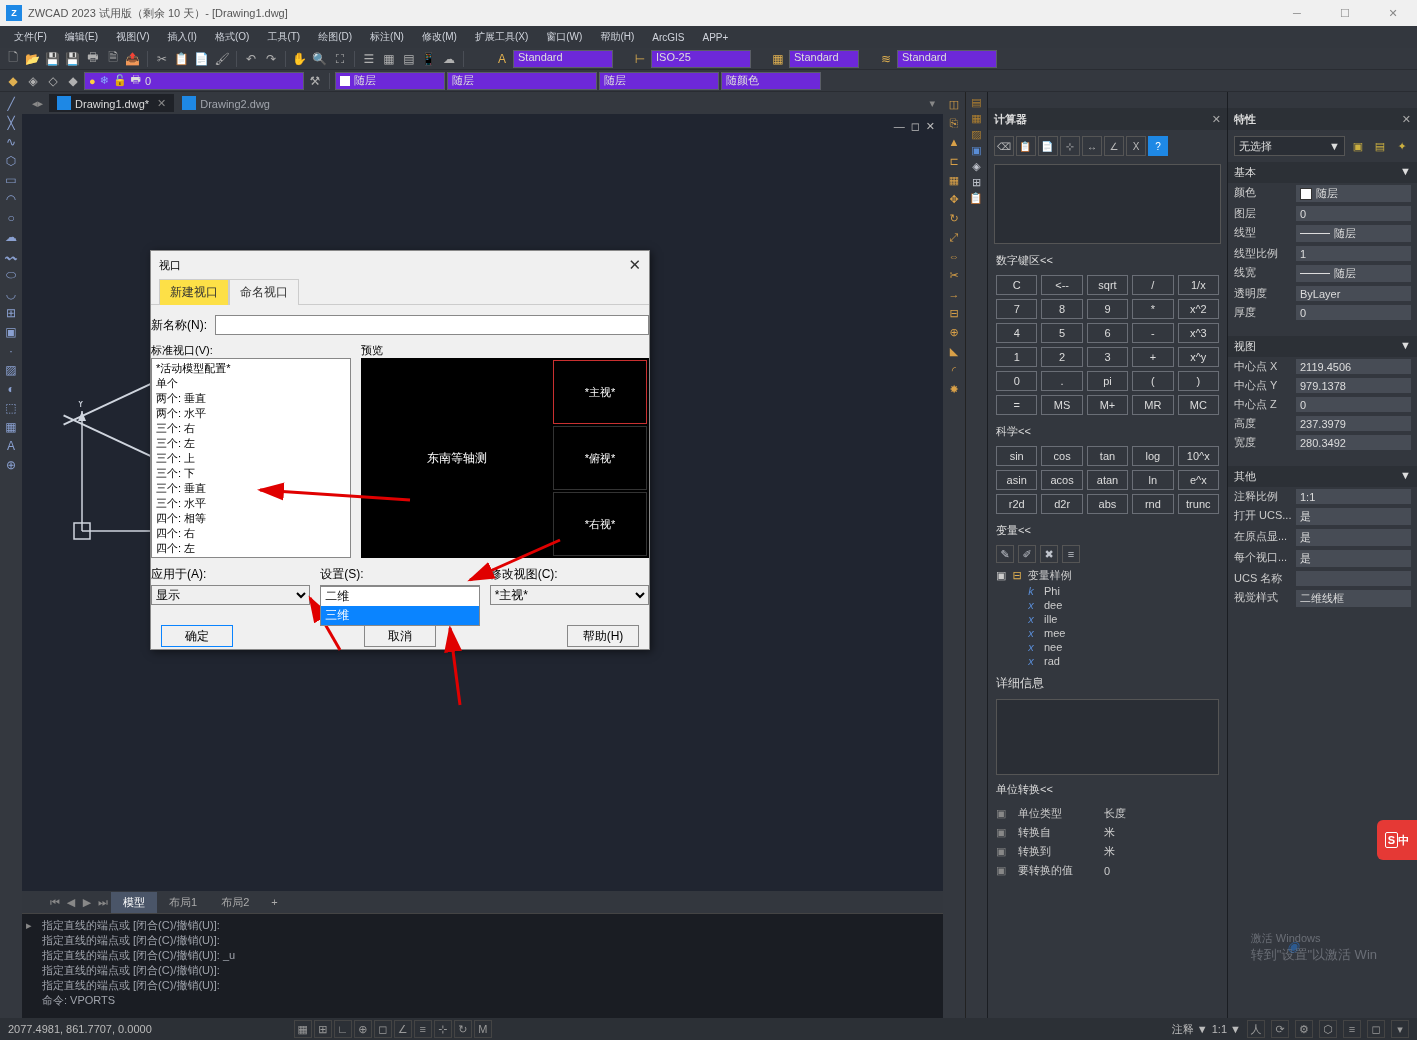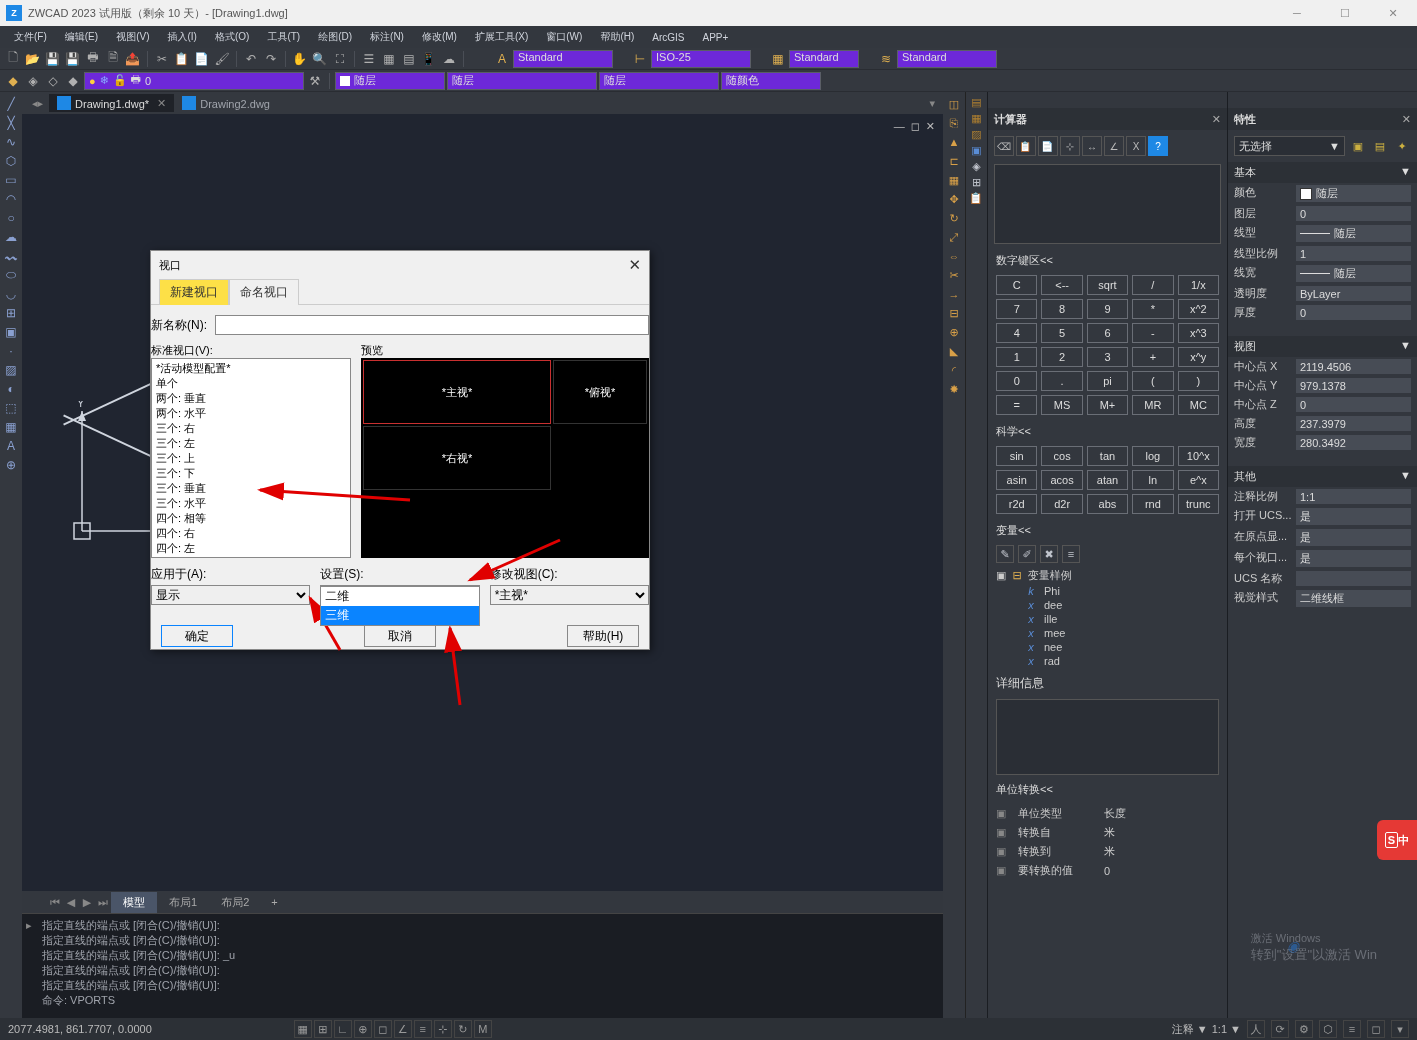--- a/index.html
+++ b/index.html
@@ -678,20 +678,21 @@
             <div>三个: 垂直</div>
             <div>三个: 水平</div>
             <div>四个: 相等</div>
             <div>四个: 右</div>
             <div>四个: 左</div>
           </div>
       </div>
       <div class="col-right">
         <label>预览</label>
         <div class="preview">
+          <div class="pv-big">东南等轴测</div>
           <div class="pv-sm active">*主视*</div>
           <div class="pv-sm">*俯视*</div>
           <div class="pv-sm">*右视*</div>
         </div>
       </div>
     </div>
     <div class="row2">
       <div>
         <label>应用于(A):</label>
         <select class="sel2"><option>显示</option></select>

